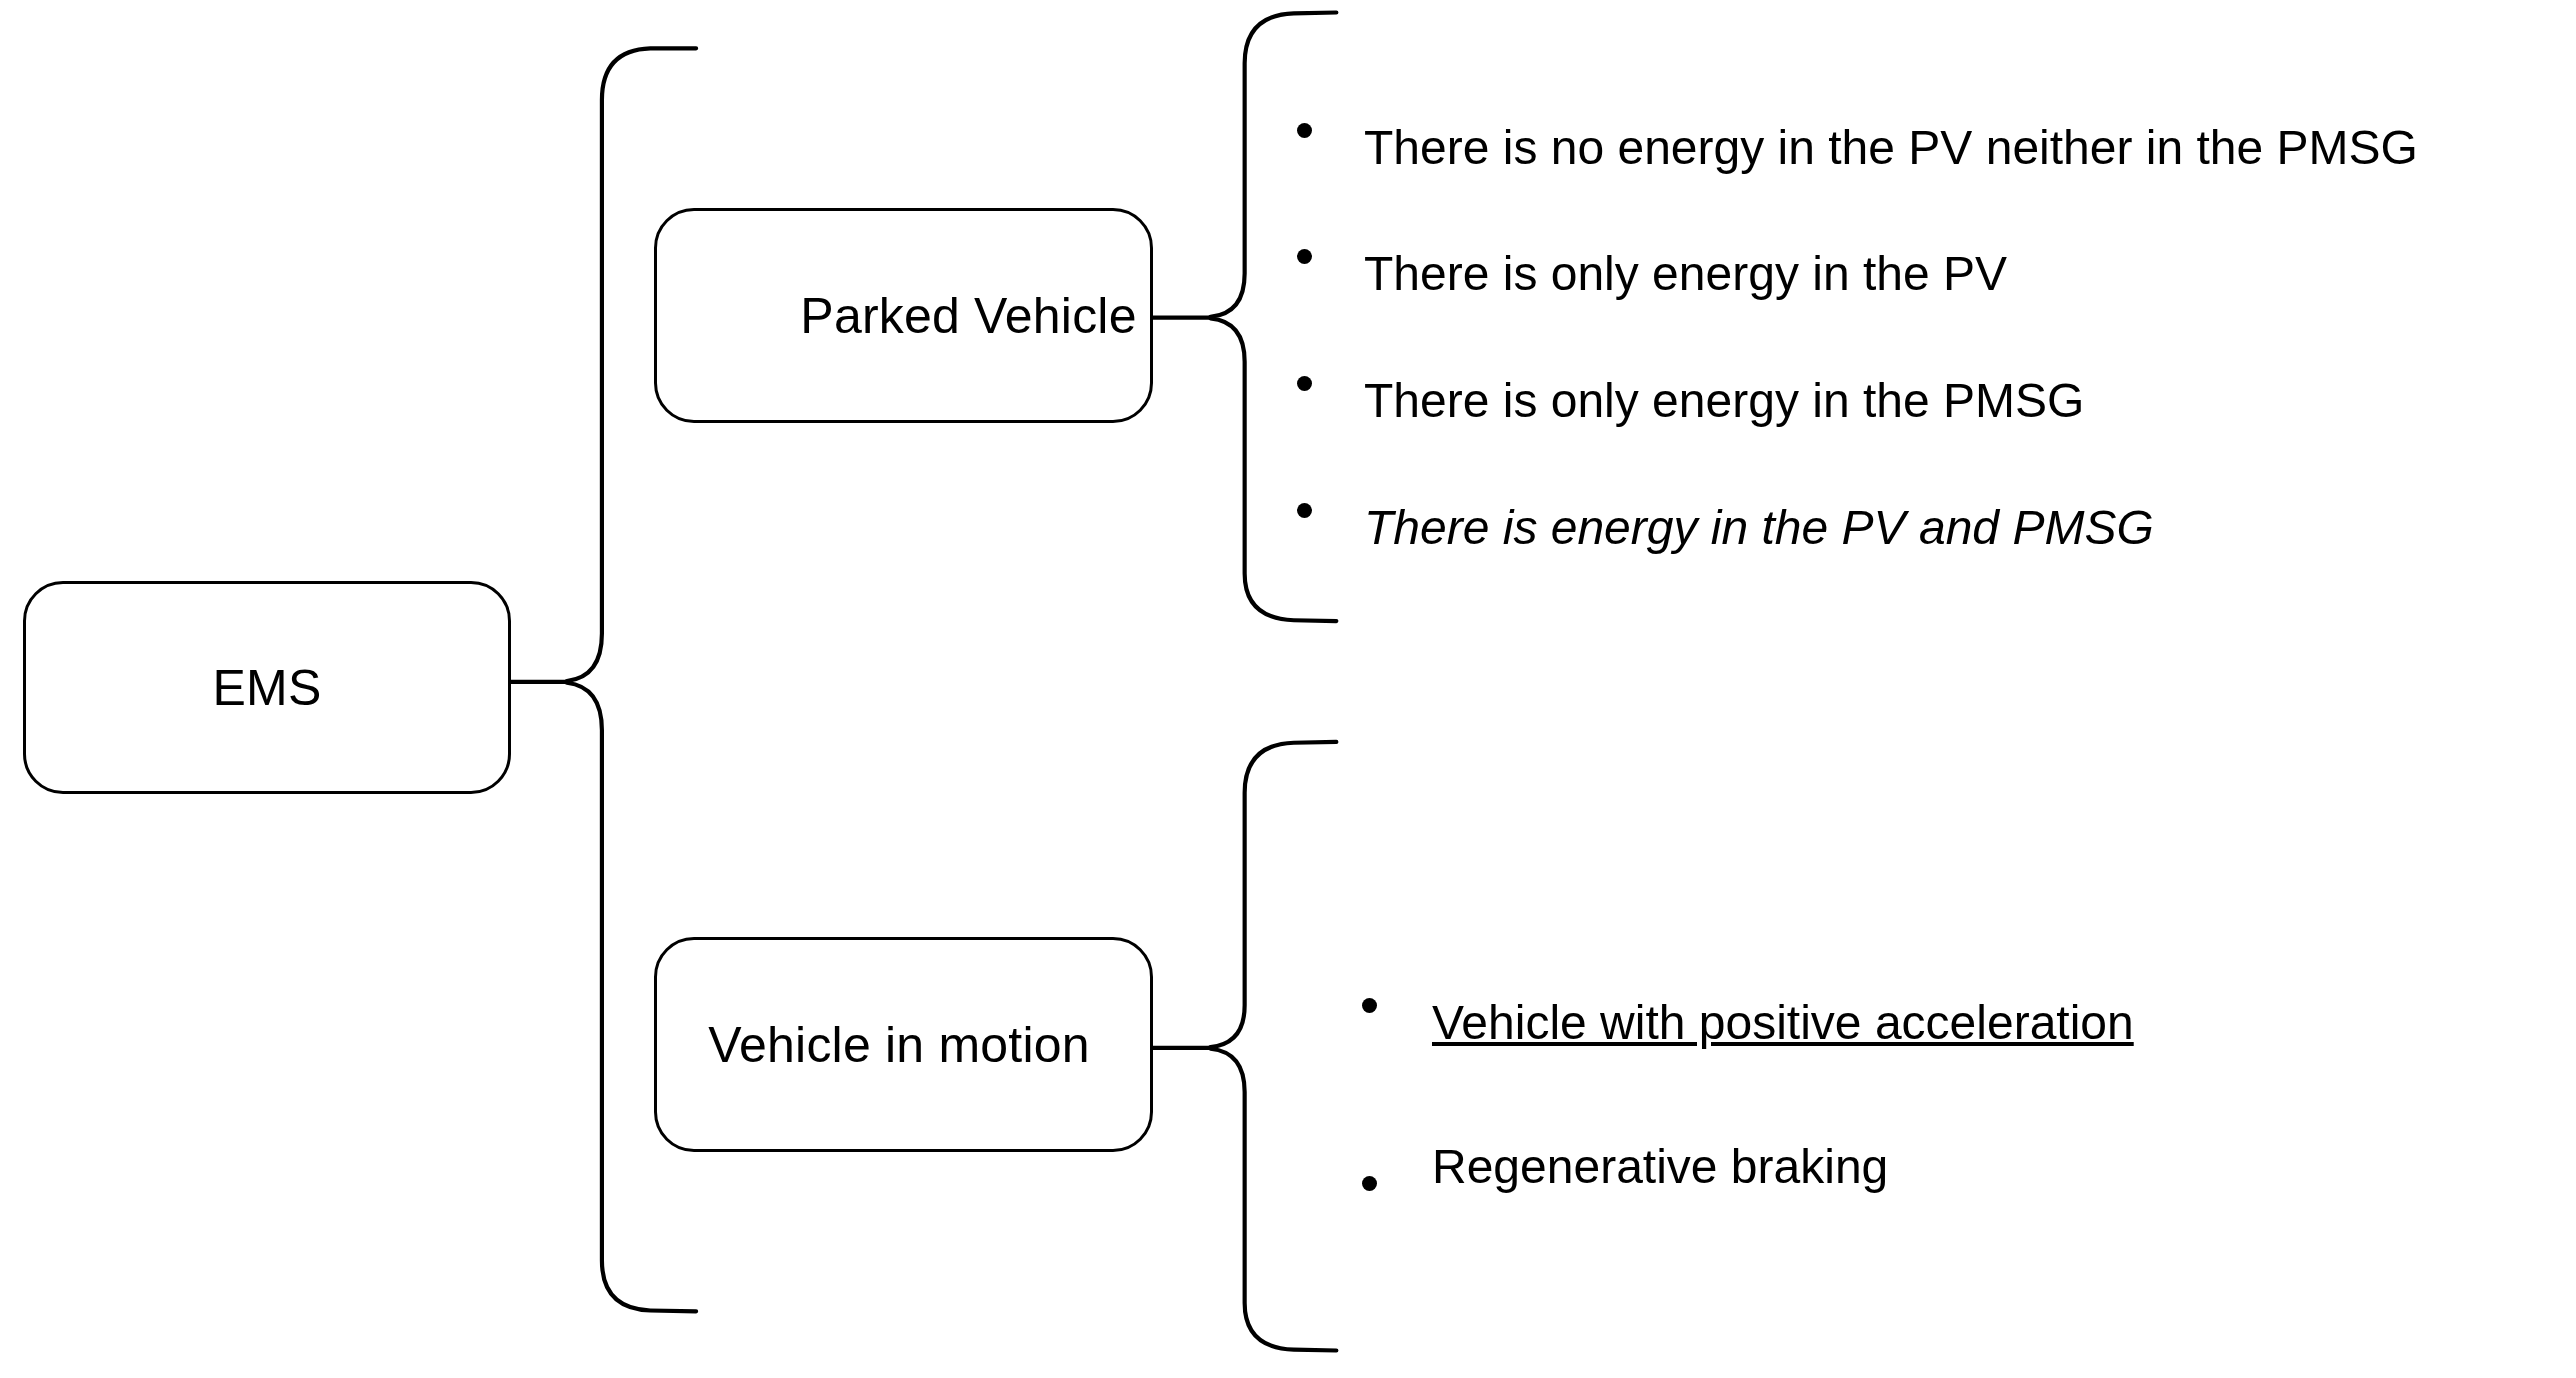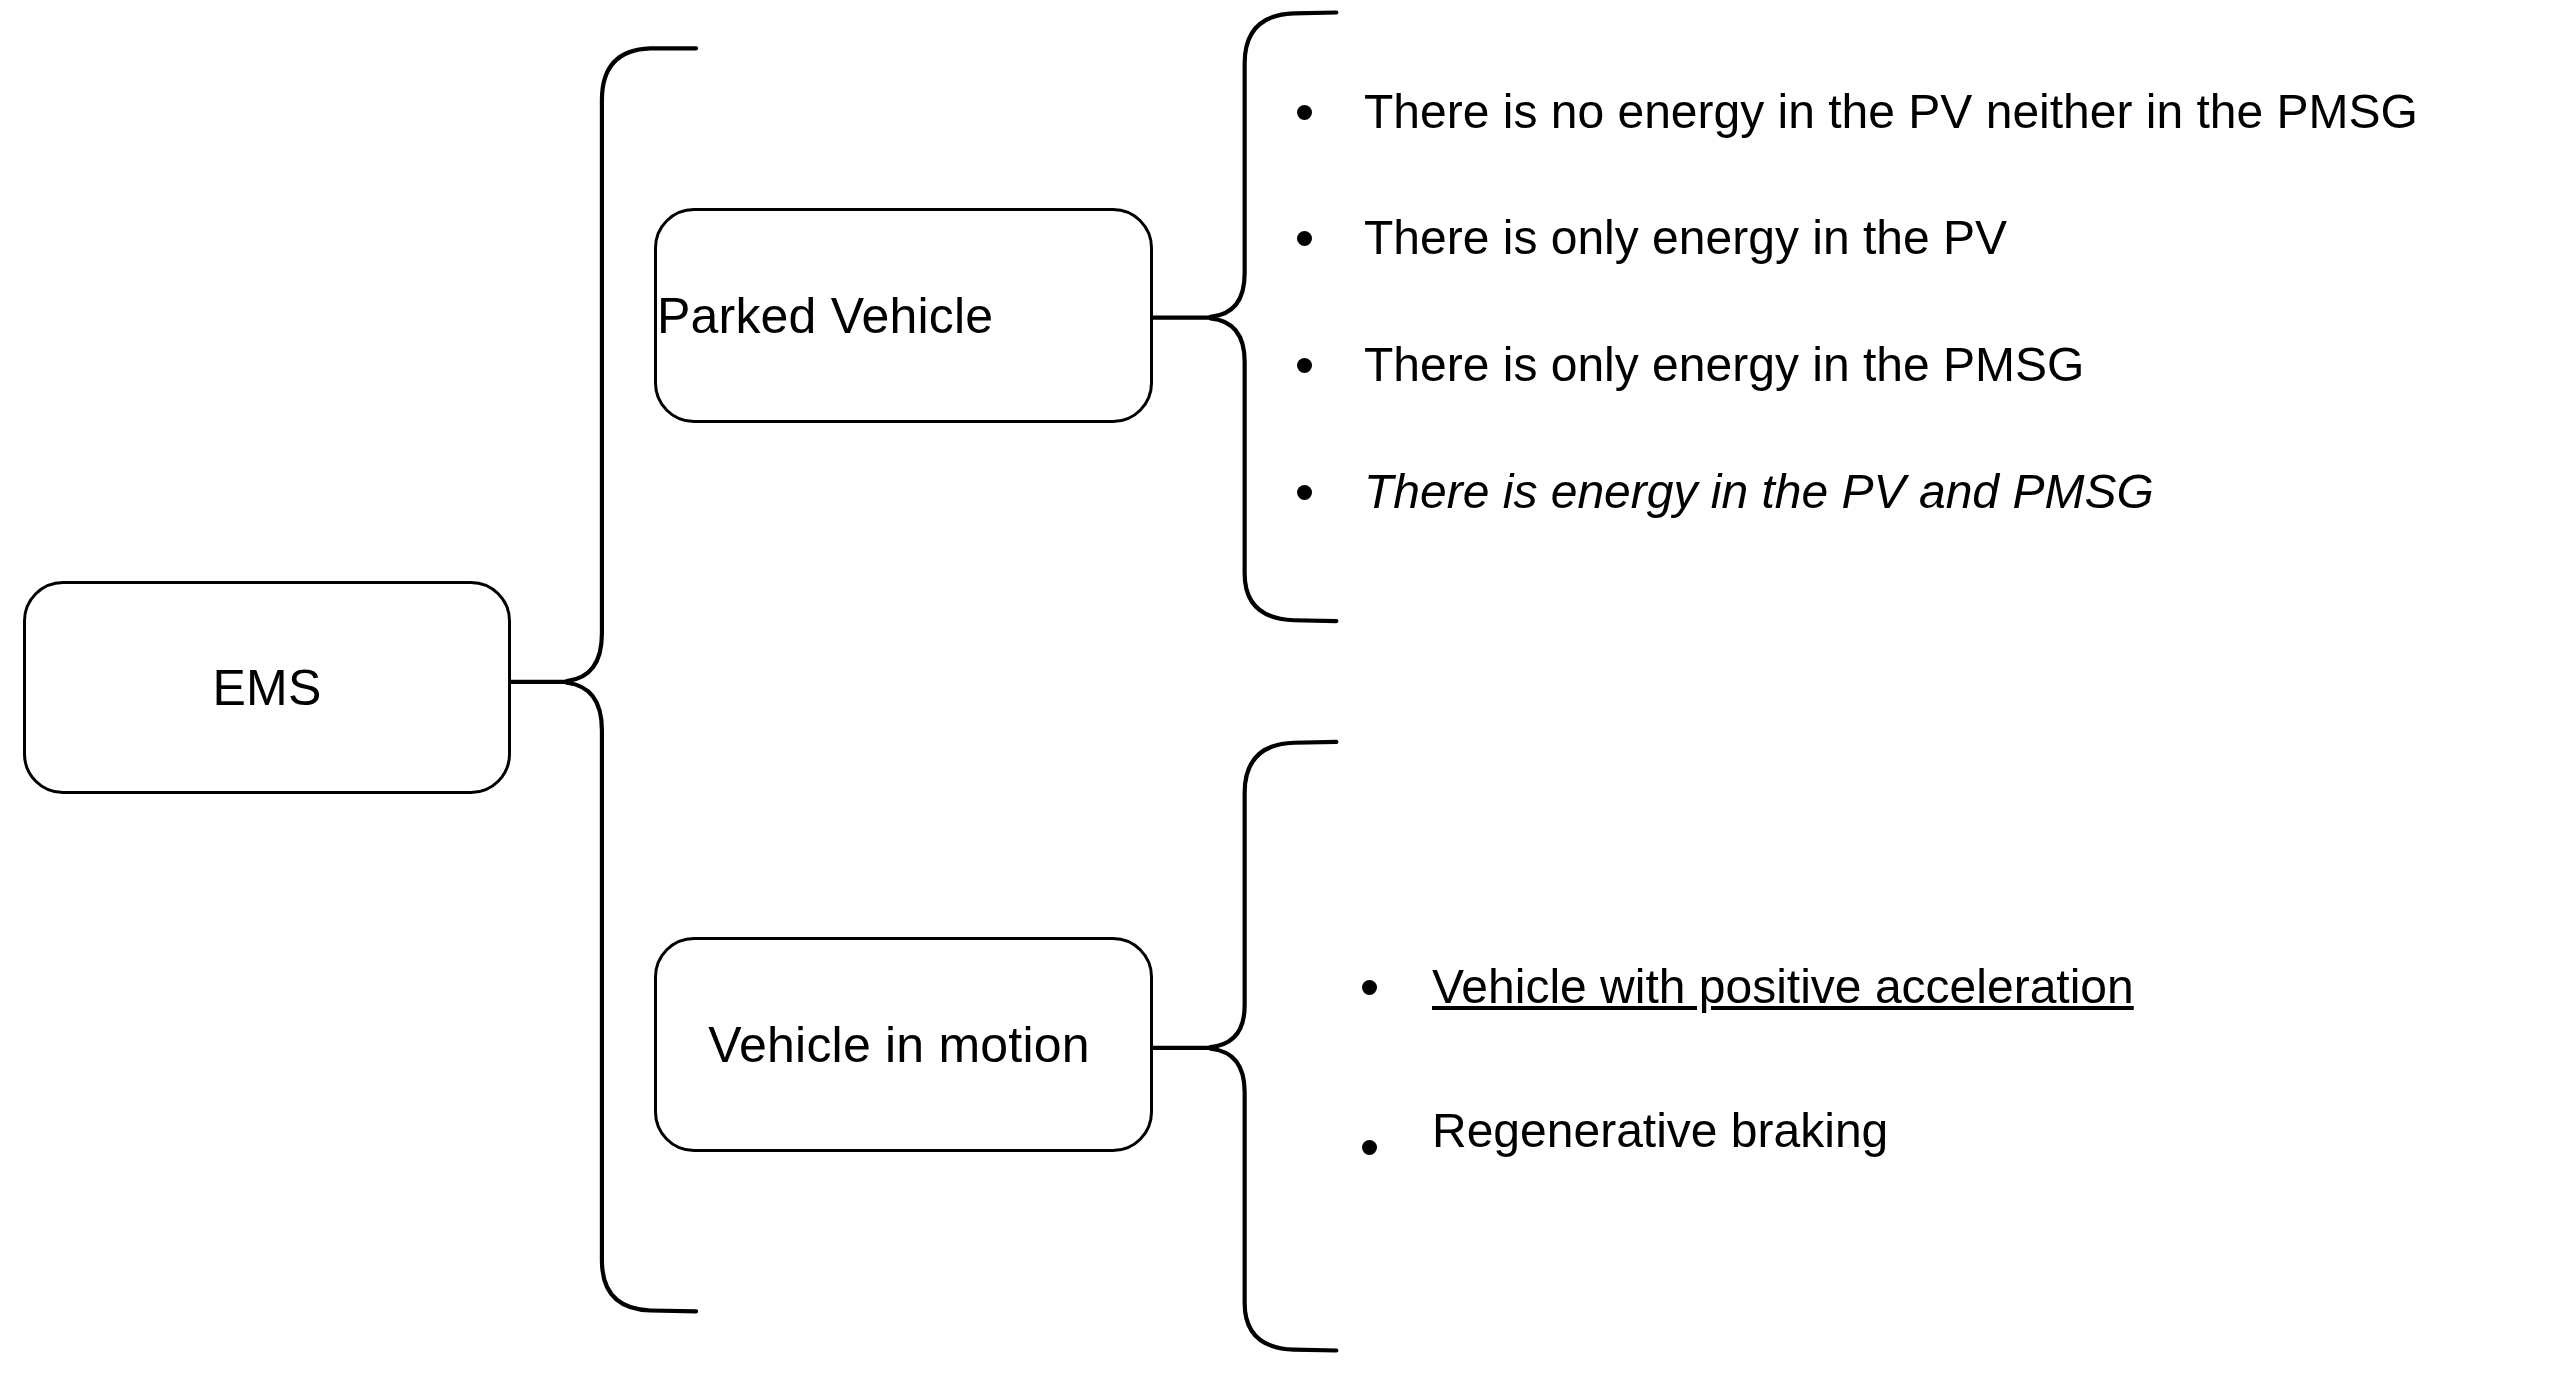--- a/index.html
+++ b/index.html
@@ -52,21 +52,21 @@
   }
   #node-ems .node-label { text-align: center; }
 
   #node-parked {
     left: 654px;
     top: 208px;
     width: 499px;
     height: 215px;
     justify-content: center;
   }
-  #node-parked .node-label { text-align: left; padding-right: 13.3px; }
+  #node-parked .node-label { text-align: right; padding-right: 13.3px; }
 
   #node-motion {
     left: 654px;
     top: 937px;
     width: 499px;
     height: 215px;
     justify-content: center;
   }
   #node-motion .node-label { text-align: center; padding-right: 9px; }
 
@@ -89,20 +89,21 @@
   .bullet-dot {
     display: inline-block;
     width: 15px;
     height: 15px;
     border-radius: 50%;
     background: #000000;
     flex: 0 0 auto;
   }
   .bullet-text {
     display: inline-block;
+    margin-top: 36px;
   }
 
   
   #list-parked { left: 1297px; top: 0; width: 1279px; height: 634px; }
   #list-parked .bullet-item { left: 0; }
   #list-parked .bullet-text { margin-left: 52px; }
   #list-parked .bullet-item:nth-child(1) { top: 88px; }
   #list-parked .bullet-item:nth-child(2) { top: 214px; }
   #list-parked .bullet-item:nth-child(3) { top: 341px; }
   #list-parked .bullet-item:nth-child(4) { top: 468px; font-style: italic; }

